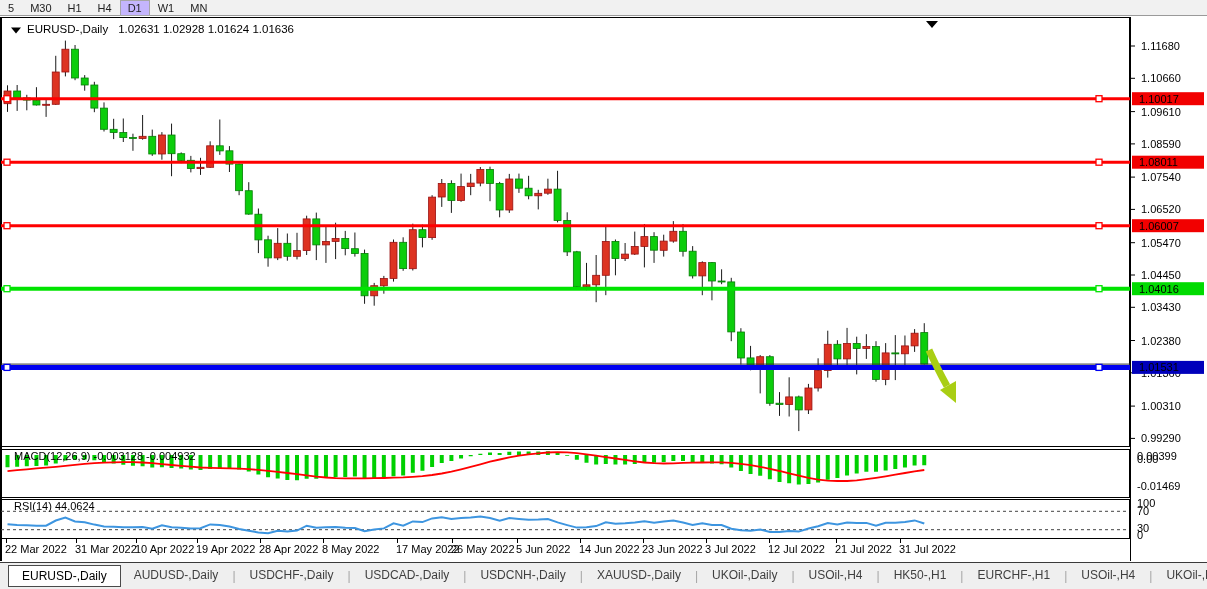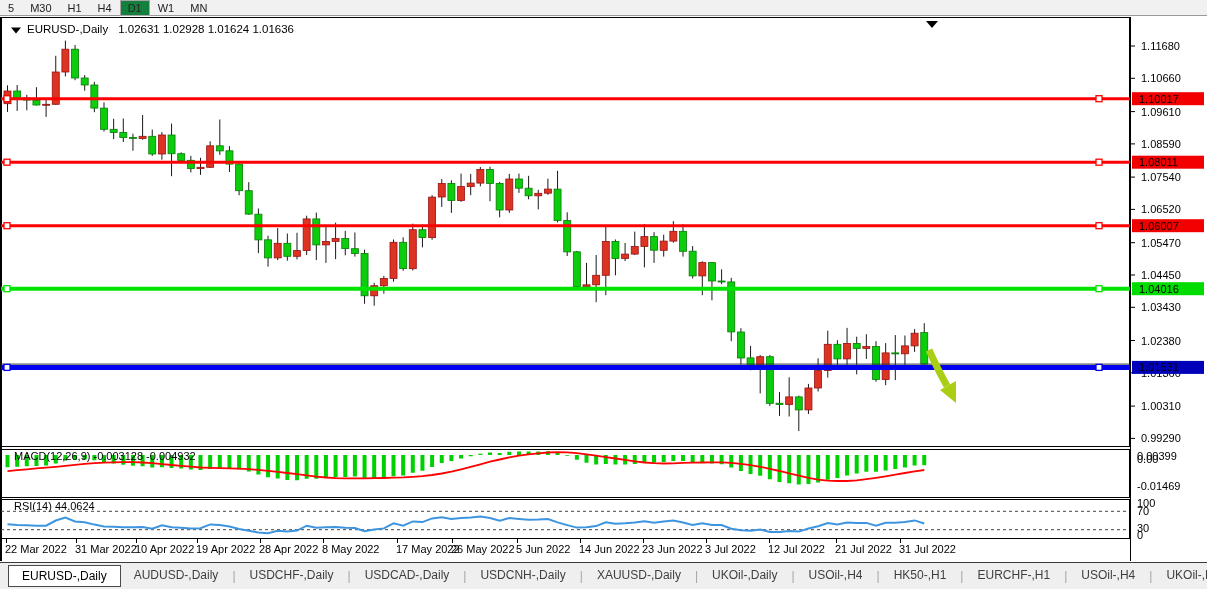--- a/index.html
+++ b/index.html
@@ -1,20 +1,20 @@
 <!DOCTYPE html>
 <html><head>
 <meta charset="utf-8">
 <style>
   html,body{margin:0;padding:0;width:1207px;height:589px;background:#fff;overflow:hidden;
     font-family:"Liberation Sans",sans-serif;-webkit-font-smoothing:none}
   #tf-toolbar{position:absolute;left:0;top:0;width:1207px;height:16px;background:#f1f1f1;
     border-bottom:1px solid #9a9a9a;display:flex;align-items:center;font-size:11px;color:#222;box-sizing:border-box}
   .tfbtn{padding:0 7px;height:14px;line-height:14px;cursor:default;border:1px solid transparent}
-  .tfbtn.active{background:#15803d;border:1px solid #a6a6a6}
+  .tfbtn.active{background:#c4b5fd;border:1px solid #a6a6a6}
   #chart-svg{position:absolute;left:0;top:16px;display:block}
   text{font-family:"Liberation Sans",sans-serif;font-size:11px;fill:#000}
   .title-text{font-size:11.5px;fill:#000}
   .ind-label{font-size:11px;fill:#000}
   #tabbar{position:absolute;left:0;top:562px;width:1207px;height:27px;background:#efefef;
     border-top:1px solid #3a3a3a;display:flex;align-items:center;font-size:12px;color:#3f3f3f;box-sizing:border-box}
   .tab{padding:0 13px;height:24px;line-height:23px;white-space:nowrap}
   .tab.active{background:#fff;border:1px solid #4a4a4a;height:22px;line-height:21px;margin-left:8px;color:#000;box-sizing:border-box}
   .tabsep{color:#a5a5a5;padding:0 1px}
 </style>

